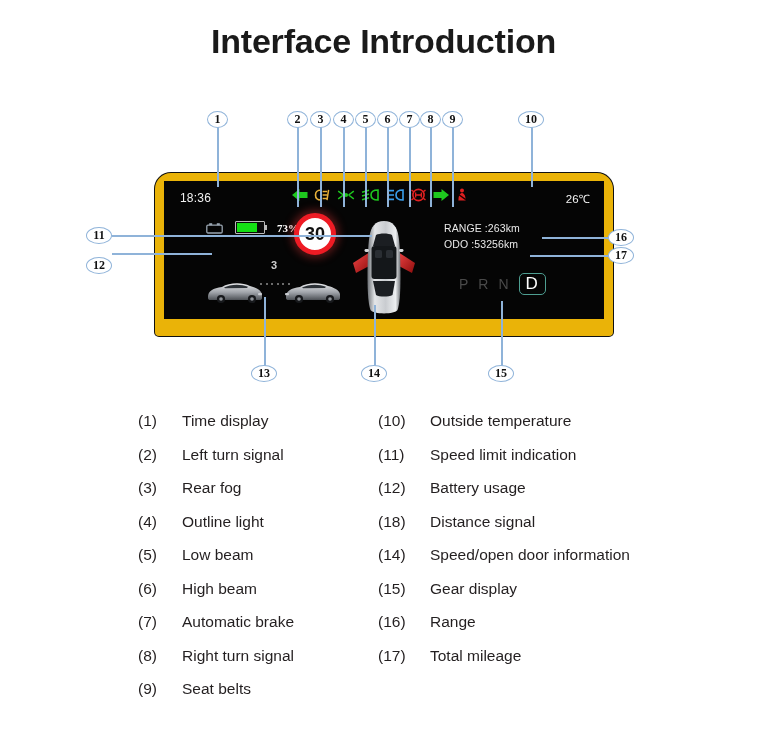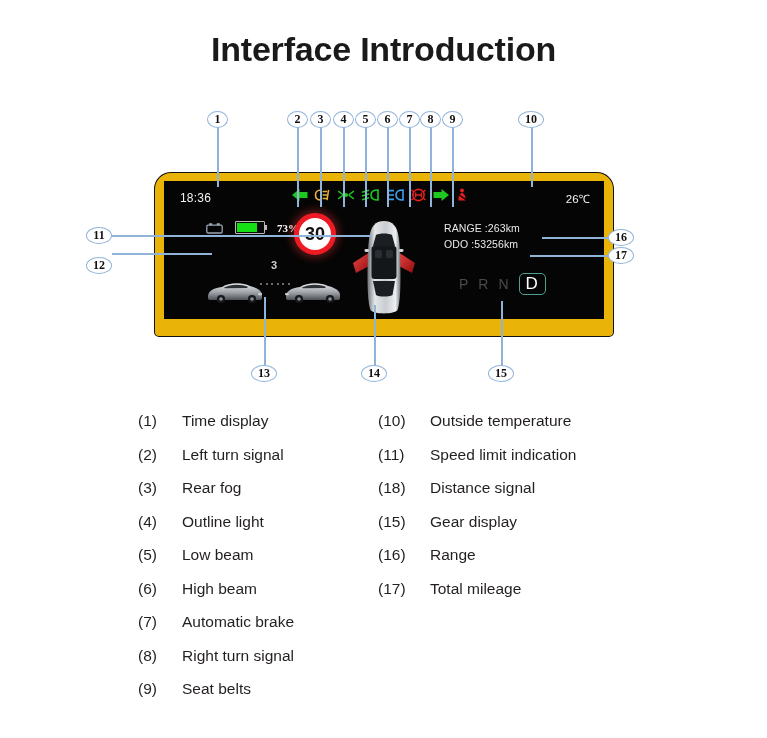--- a/index.html
+++ b/index.html
@@ -21,21 +21,20 @@
     position: absolute;
     top: 22px;
     left: 0;
     width: 767px;
     text-align: center;
     font-size: 34px;
     font-weight: bold;
     letter-spacing: -0.2px;
     color: #1a1a1a;
     font-family: "Liberation Sans", sans-serif;
-    margin-top: 8px;
   }
 
   
   .diagram {
     position: absolute;
     top: 105px;
     left: 0;
     width: 767px;
     height: 290px;
   }
@@ -578,24 +577,32 @@
   <div class="legend-col right">
     <div class="legend-item">
       <span class="legend-num">(10)</span>
       <span class="legend-label">Outside temperature</span>
     </div>
     <div class="legend-item">
       <span class="legend-num">(11)</span>
       <span class="legend-label">Speed limit indication</span>
     </div>
     <div class="legend-item">
+      <span class="legend-num">(12)</span>
+      <span class="legend-label">Battery usage</span>
+    </div>
+    <div class="legend-item">
       <span class="legend-num">(18)</span>
       <span class="legend-label">Distance signal</span>
     </div>
     <div class="legend-item">
+      <span class="legend-num">(14)</span>
+      <span class="legend-label">Speed/open door information</span>
+    </div>
+    <div class="legend-item">
       <span class="legend-num">(15)</span>
       <span class="legend-label">Gear display</span>
     </div>
     <div class="legend-item">
       <span class="legend-num">(16)</span>
       <span class="legend-label">Range</span>
     </div>
     <div class="legend-item">
       <span class="legend-num">(17)</span>
       <span class="legend-label">Total mileage</span>

